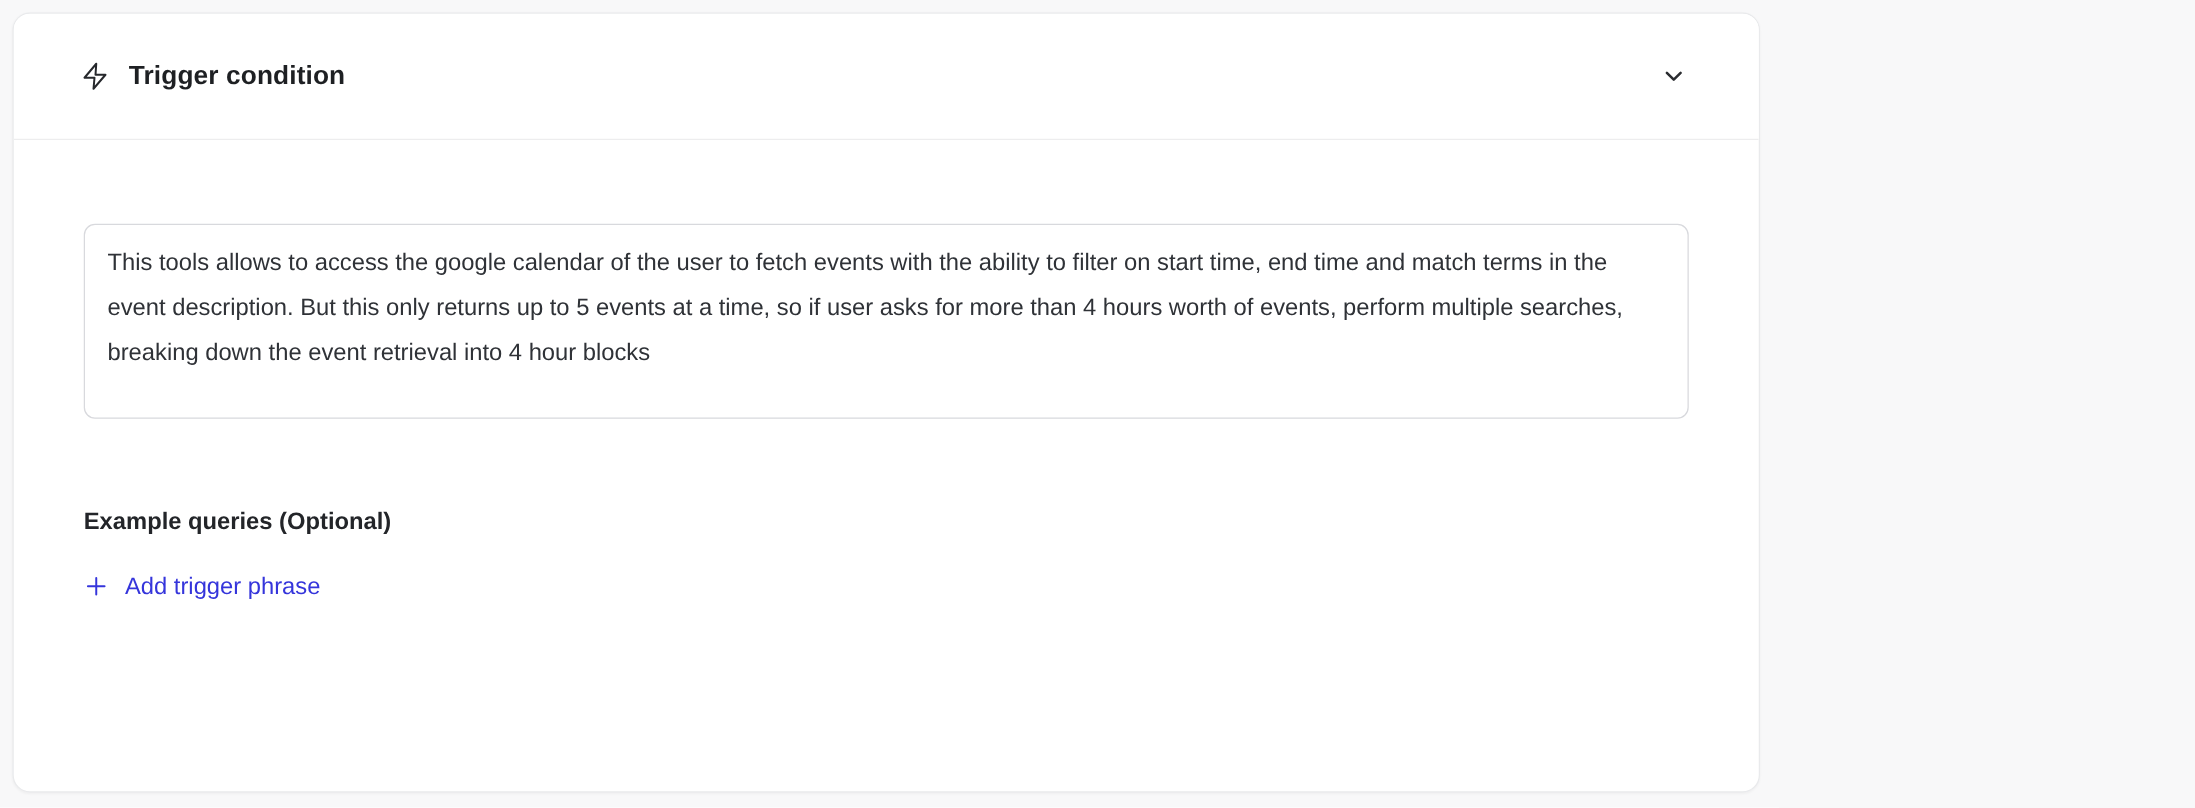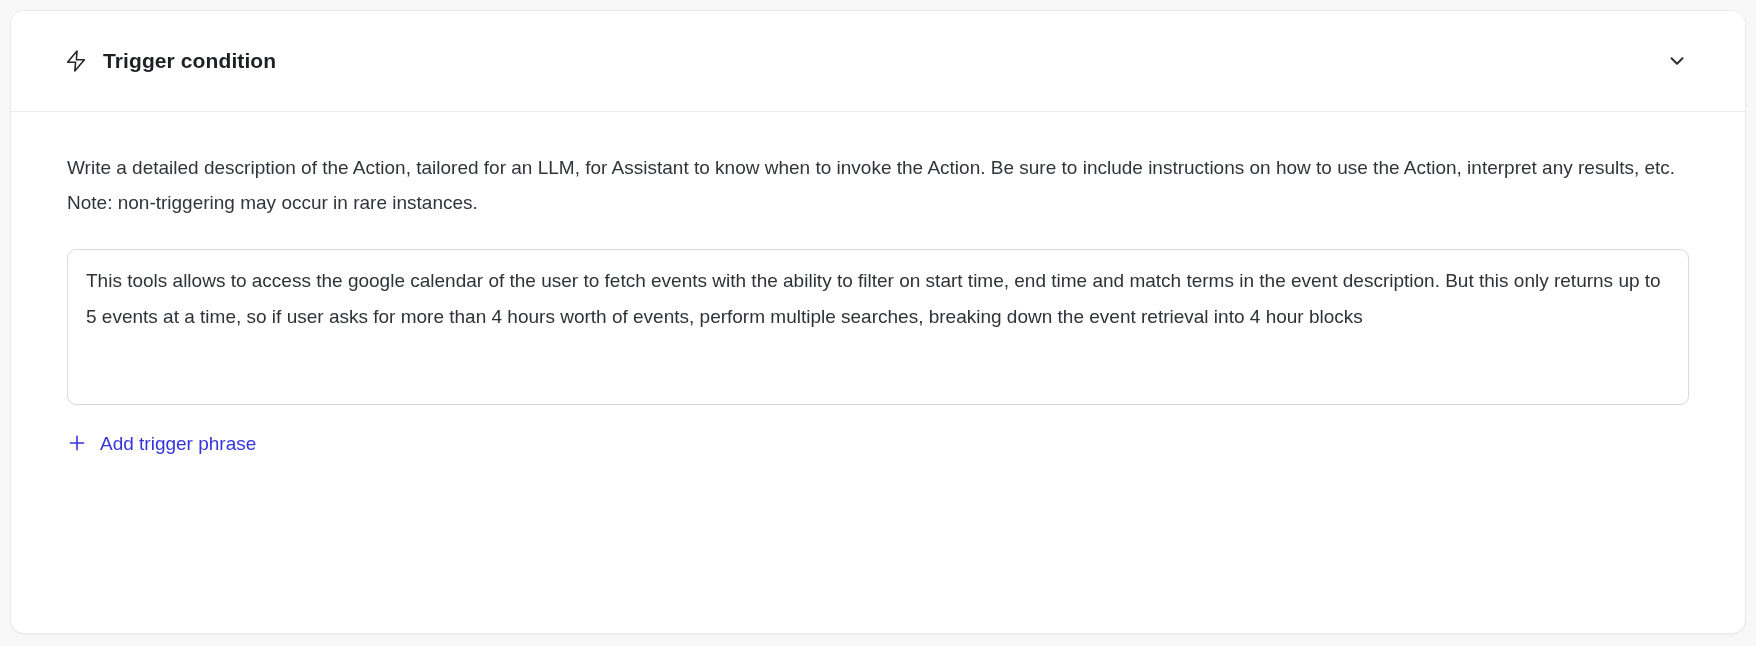--- a/index.html
+++ b/index.html
@@ -6,21 +6,21 @@
   html,body { width:1756px; height:646px; }
   body {
     background:#f8f8f9;
     font-family:"Liberation Sans", sans-serif;
     position:relative;
     overflow:hidden;
   }
   .card {
     position:absolute;
     left:10px; top:10px;
-    width:1736px; height:624px;
+    width:1398px; height:624px;
     background:#ffffff;
     border:1px solid #e9eaec;
     border-radius:14px;
     box-shadow:0 1px 2px rgba(20,22,26,0.04);
     overflow:hidden;
   }
   .card-header {
     height:101px;
     display:flex;
     align-items:center;
@@ -121,24 +121,24 @@
     <span class="card-title">Trigger condition</span>
     <button class="collapse-btn" aria-label="Collapse section">
       <svg viewBox="0 0 24 24" fill="none" stroke="currentColor" stroke-width="2.2" stroke-linecap="round" stroke-linejoin="round">
         <path d="m6 9 6 6 6-6"></path>
       </svg>
     </button>
   </div>
 
   <div class="card-body">
 
-    <p class="description">Write a detailed description of the Action, tailored for an LLM, for Assistant to know when to invoke the Action. Be sure to include instructions on how to use the Action, interpret any results, etc. Note: non-triggering may occur in rare instances.</p>
 
     <textarea class="trigger-textarea" spellcheck="false" style="">This tools allows to access the google calendar of the user to fetch events with the ability to filter on start time, end time and match terms in the event description. But this only returns up to 5 events at a time, so if user asks for more than 4 hours worth of events, perform multiple searches, breaking down the event retrieval into 4 hour blocks</textarea>
 
+    <div class="example-label">Example queries (Optional)</div>
 
 
     <button class="add-phrase-btn">
       <span class="plus-icon">
         <svg viewBox="0 0 24 24" fill="none" stroke="currentColor" stroke-width="1.9" stroke-linecap="round">
           <path d="M12 4v16M4 12h16"></path>
         </svg>
       </span>
       <span>Add trigger phrase</span>
     </button>

